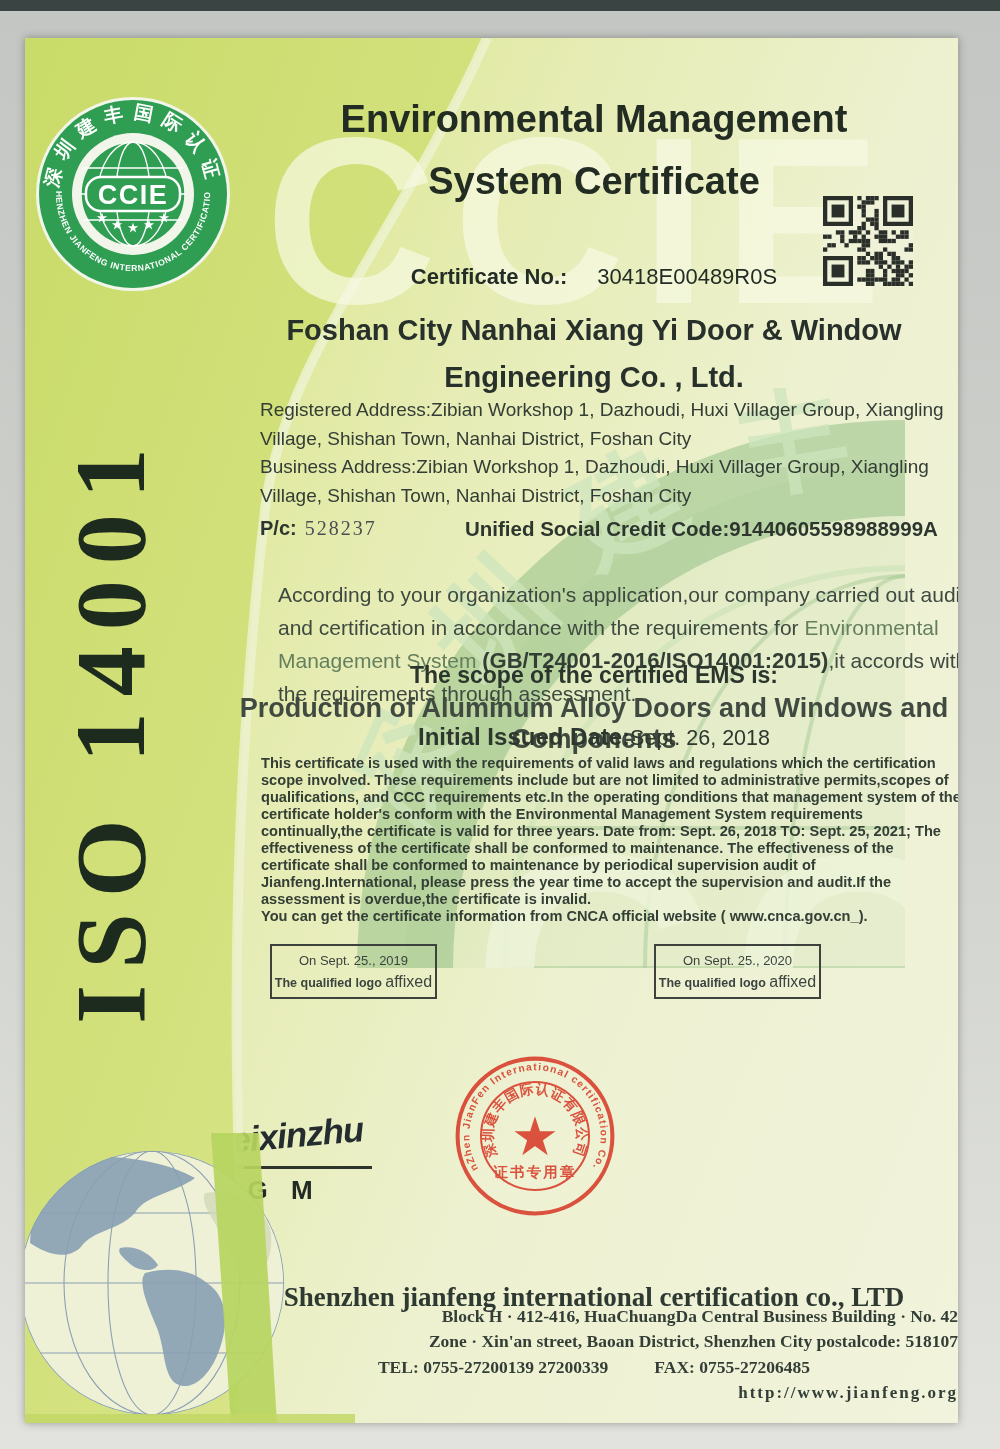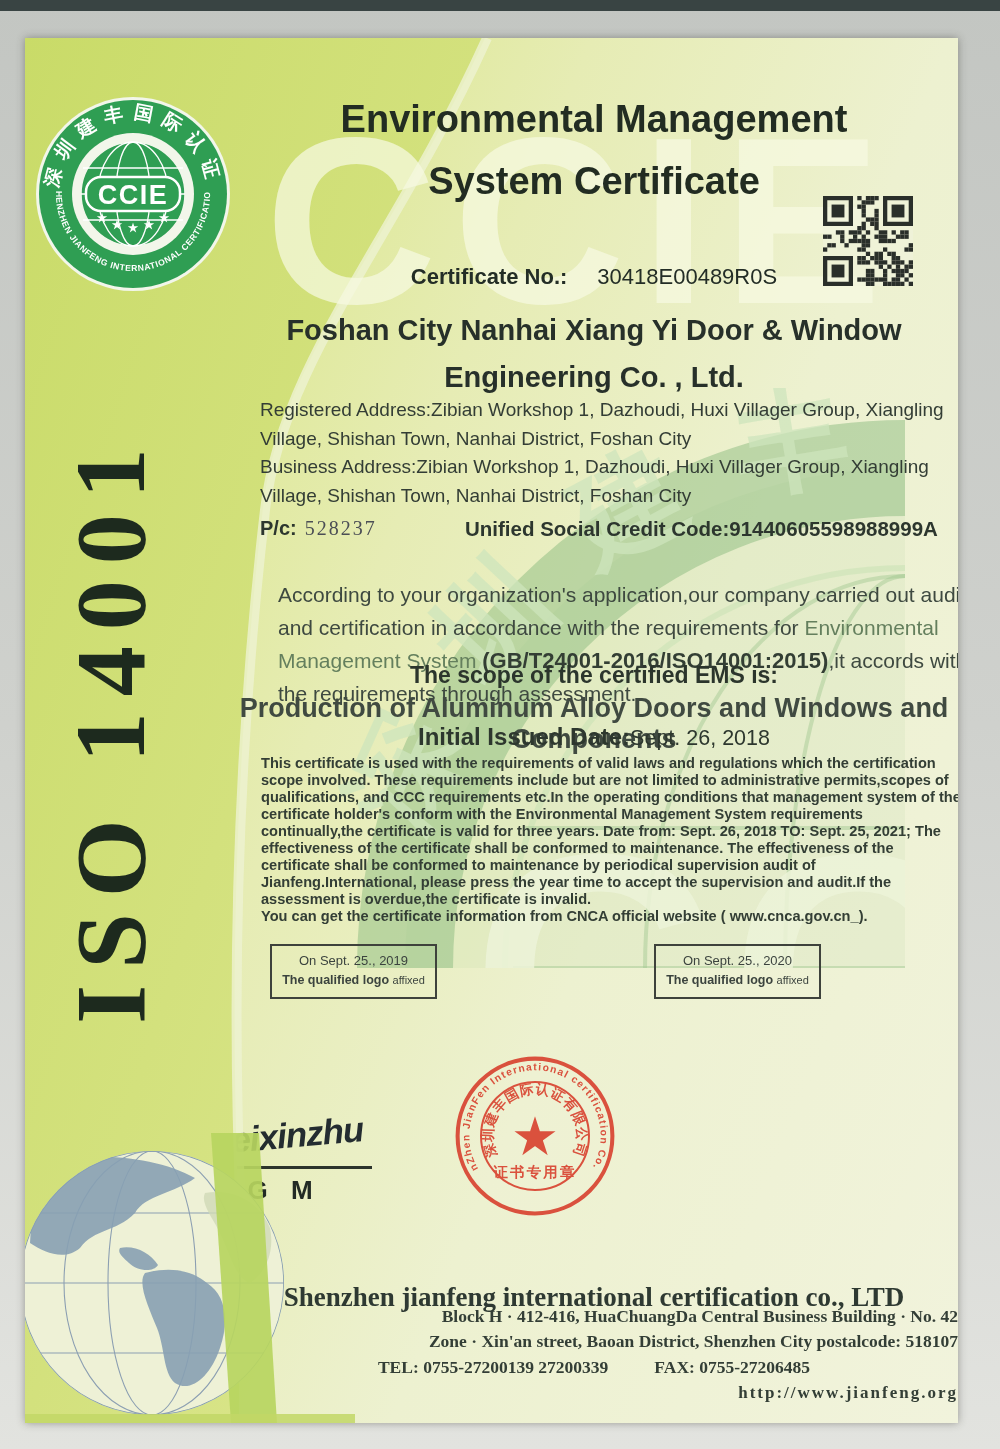--- a/index.html
+++ b/index.html
@@ -58,21 +58,21 @@
 
   .fineprint { top:717px; left:31px; width:700px; font-size:14.6px; font-weight:600;
                line-height:17px; color:#333e35; }
   .fineprint b { font-weight:800; }
 
   .boxrow { top:906px; height:58px; }
   .qbox { position:absolute; top:0; width:167px; height:55px; border:2px solid #3e423c; text-align:center; color:#3b433e; }
   .qbox.b1 { left:40px; } .qbox.b2 { left:424px; }
   .qbox .d { font-size:13px; margin-top:7px; }
   .qbox .l { margin-top:5px; font-size:12.5px; font-weight:700; }
-  .qbox .l .aff { font-size:11px; font-weight:400; }
+  .qbox .l .aff { font-size:16px; font-weight:400; }
 
   .sig { position:absolute; left:168px; top:1078px; width:182px; text-align:center; }
   .sig .name { display:inline-block; font-style:italic; font-weight:700; font-size:35px; color:#242c30;
                transform:rotate(-5deg); letter-spacing:-1px; }
   .sig .rule { width:176px; height:3px; background:#2c342c; margin:10px auto 6px auto; }
   .sig .gm { font-size:26px; font-weight:700; letter-spacing:8px; color:#222a24; }
 
   .seal { position:absolute; left:420px; top:1008px; z-index:7; opacity:.9; }
   .qr { position:absolute; left:798px; top:158px; z-index:7; }
 

